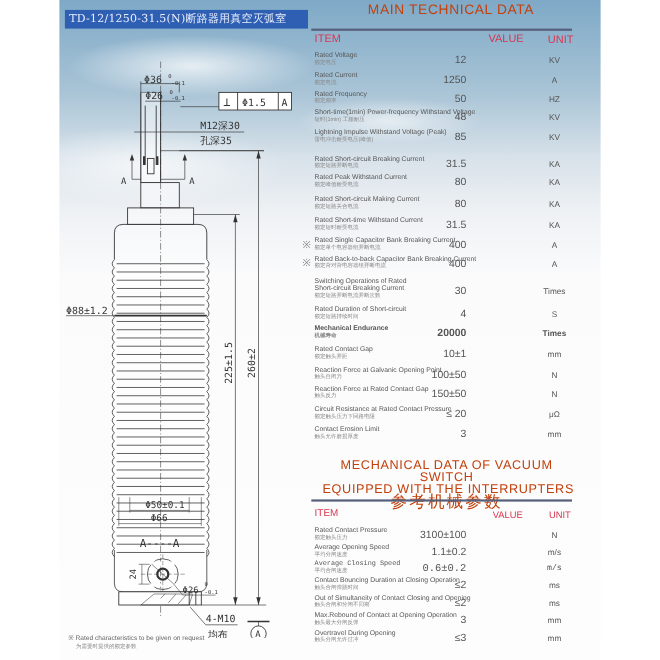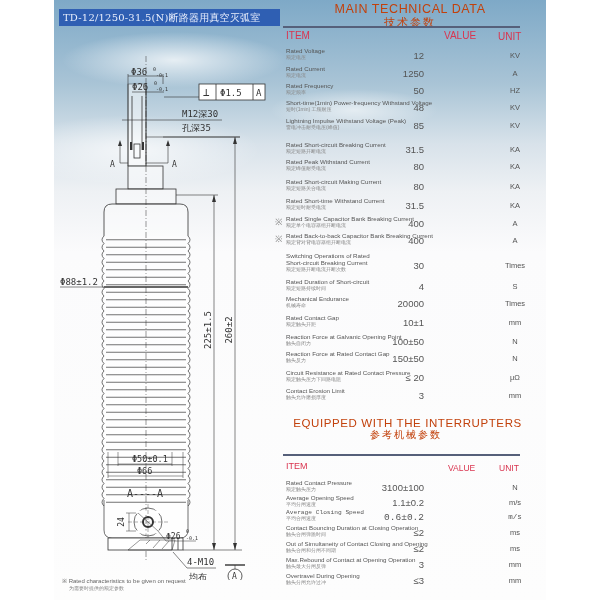--- a/index.html
+++ b/index.html
@@ -19,21 +19,21 @@
   .drawing { position:absolute; left:54px; top:40px; width:230px; height:540px; }
   .sec-title { position:absolute; color:#c2410c; text-align:center; font-size:12.5px;
                letter-spacing:0.6px; line-height:13px; }
   .sec-title .cn { font-size:11px; letter-spacing:2px; }
   .rule { position:absolute; height:1.5px; background:#56607a; }
   .hdr { position:absolute; color:#d9344f; font-size:10px;text-align:right; }
   .row { position:absolute; left:286px; width:250px; }
   .row .en { font-size:6.2px; color:#555; line-height:7px; white-space:nowrap; }
   .row .cn { font-size:5px; color:#888; line-height:7px; white-space:nowrap; }
   .row .val { position:absolute; right:112px; top:50%; transform:translateY(-50%); font-size:9.5px; color:#555; text-align:right; white-space:nowrap; }
-  .row .unit { position:absolute; left:229px; top:50%; transform:translate(-50%,-50%); font-size:7.5px; color:#555; white-space:nowrap; }
+  .row .unit { position:absolute; left:218px; top:50%; transform:translate(-50%,-50%); font-size:7.5px; color:#555; white-space:nowrap; }
   .row .mark { position:absolute; left:-11px; top:0; font-size:9px; color:#888; }
   .footnote { position:absolute; left:62px; top:578px; font-size:6px; color:#666; line-height:7px; }
   .footnote .cn { font-size:5px; color:#888; padding-left:7px; }
 </style>
 </head>
 <body>
 
 <div class="panel"></div>
 <div class="clouds"></div>
 
@@ -208,21 +208,20 @@
   <text transform="translate(124,522) rotate(-90)" font-size="8" fill="#333" stroke="none" text-anchor="middle">24</text>
   <line x1="158" y1="531" x2="166" y2="541" stroke-width="0.5"></line>
   <line x1="166" y1="541" x2="196" y2="541" stroke-width="0.5"></line>
   <text x="166" y="539" font-size="8" fill="#333" stroke="none">Φ26</text>
   <text x="186" y="533" font-size="5" fill="#333" stroke="none">0</text>
   <text x="186" y="540" font-size="5" fill="#333" stroke="none">-0.1</text>
 </svg>
 
 <div class="sec-title" style="left:290px;top:3px;width:240px;">
   <div>MAIN TECHNICAL DATA</div>
-  <div class="cn">技术参数</div>
 </div>
 <div class="rule" style="left:283px;top:26px;width:237px;"></div>
 <div class="hdr" style="left:286px;top:30px;">ITEM</div>
 <div class="hdr" style="left:444px;top:30px;">VALUE</div>
 <div class="hdr" style="left:498px;top:31px;">UNIT</div>
 
 <div id="main-rows">
     <div class="row" style="top: 47px; height: 16px;">
       <div class="en">Rated Voltage</div>
       <div class="cn">额定电压</div>
@@ -297,21 +296,21 @@
       <div class="cn">额定短路开断电流开断次数</div>
       <span class="val">30</span>
       <span class="unit">Times</span>
     </div>
     <div class="row" style="top: 278px; height: 16px;">
       <div class="en">Rated Duration of Short-circuit</div>
       <div class="cn">额定短路持续时间</div>
       <span class="val">4</span>
       <span class="unit">S</span>
     </div>
-    <div class="row" style="top: 295px; height: 16px;">
+    <div class="row" style="top: 295px; height: 16px; font-weight: bold;">
       <div class="en">Mechanical Endurance</div>
       <div class="cn">机械寿命</div>
       <span class="val">20000</span>
       <span class="unit">Times</span>
     </div>
     <div class="row" style="top: 314px; height: 16px;">
       <div class="en">Rated Contact Gap</div>
       <div class="cn">额定触头开距</div>
       <span class="val">10±1</span>
       <span class="unit">mm</span>
@@ -336,22 +335,23 @@
     </div>
     <div class="row" style="top: 387px; height: 16px;">
       <div class="en">Contact Erosion Limit</div>
       <div class="cn">触头允许磨损厚度</div>
       <span class="val">3</span>
       <span class="unit">mm</span>
     </div>
   </div>
 
 <div class="sec-title" style="left:286px;top:418px;width:240px;font-size:11.5px;line-height:11px;">
+  <div>MECHANICAL DATA OF VACUUM SWITCH</div>
   <div style="text-align:center;padding-left:3px;">EQUIPPED WITH THE INTERRUPTERS</div>
-  <div class="cn" style="font-size:10px;">参考机械参数</div>
+  <div class="cn" style="font-size:15px;">参考机械参数</div>
 </div>
 <div class="rule" style="left:283px;top:454px;width:237px;"></div>
 <div class="hdr" style="left:286px;top:461px;font-size:9px;">ITEM</div>
 <div class="hdr" style="left:448px;top:463px;font-size:8.5px;">VALUE</div>
 <div class="hdr" style="left:499px;top:463px;font-size:8.5px;">UNIT</div>
 
 <div id="mech-rows">
     <div class="row" style="top: 479px; height: 15px;">
       <div class="en">Rated Contact Pressure</div>
       <div class="cn">额定触头压力</div>

